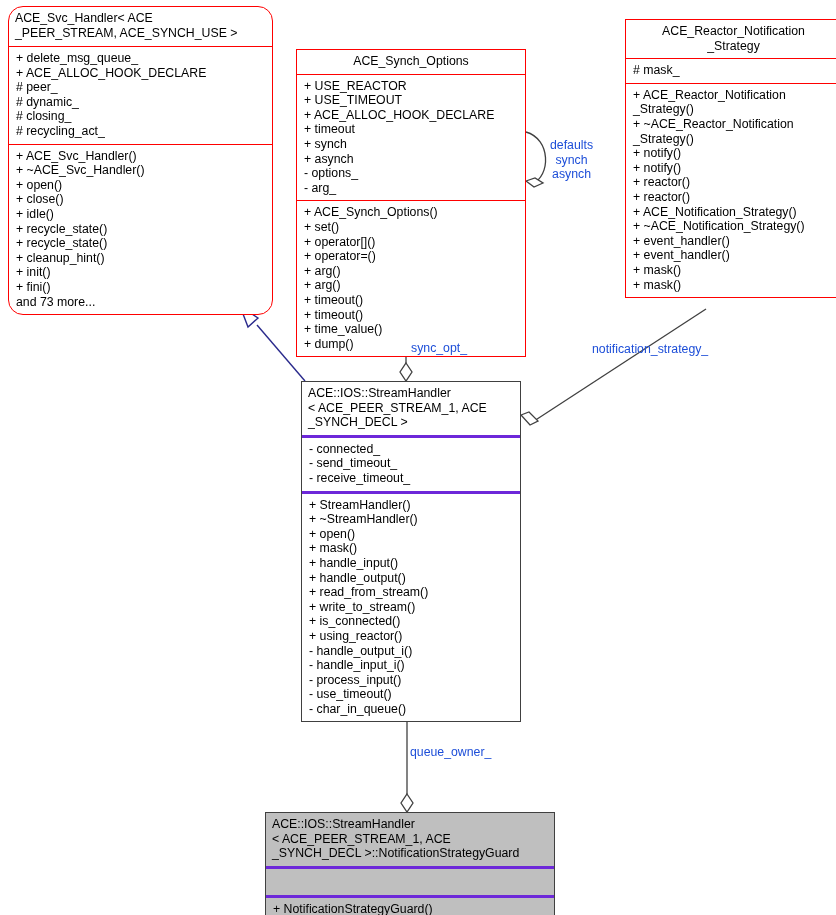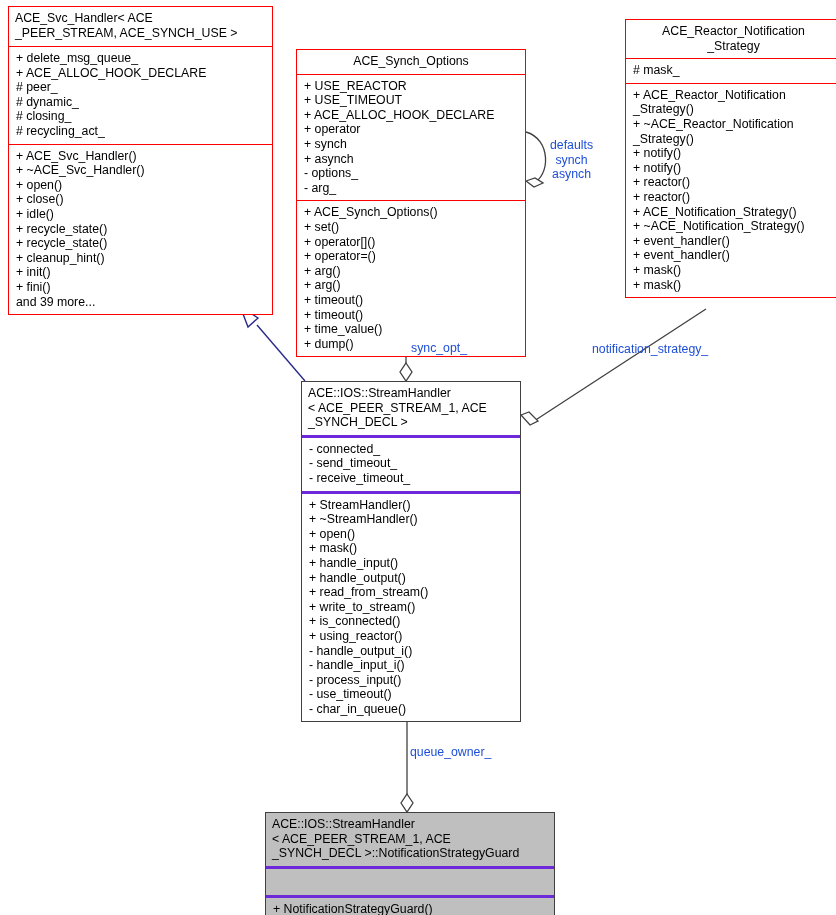--- a/index.html
+++ b/index.html
@@ -65,21 +65,21 @@
   .node .compartment.empty {
     min-height: 16px;
     padding-top: 5px;
     padding-bottom: 5px;
   }
   .node .row {
     white-space: pre-line;
   }
 
   
-  #node-svc-handler   { left: 8px;   top: 6px;   width: 265px; }
+  #node-svc-handler   { left: 8px;   top: 6px;   width: 265px; border-radius: 15px; }
   #node-synch-options { left: 296px; top: 6px;   width: 230px; margin-top: 43px; }
   #node-notif-strategy{ left: 625px; top: 19px;  width: 217px; }
   #node-streamhandler { left: 301px; top: 381px; width: 220px; }
   #node-guard         { left: 265px; top: 812px; width: 290px; }
 
   #node-svc-handler .title   { min-height: 30px; }
 
   
   .edge-label {
     position: absolute;
@@ -143,31 +143,31 @@
       <div class="row">+ ACE_Svc_Handler()
 + ~ACE_Svc_Handler()
 + open()
 + close()
 + idle()
 + recycle_state()
 + recycle_state()
 + cleanup_hint()
 + init()
 + fini()
-and 39 more...</div>
+and 73 more...</div>
     </div>
   </div>
 
   <div class="node" id="node-synch-options">
     <div class="title center">ACE_Synch_Options</div>
     <div class="compartment">
       <div class="row">+ USE_REACTOR
 + USE_TIMEOUT
 + ACE_ALLOC_HOOK_DECLARE
-+ operator
++ timeout
 + synch
 + asynch
 - options_
 - arg_</div>
     </div>
     <div class="compartment">
       <div class="row">+ ACE_Synch_Options()
 + set()
 + operator[]()
 + operator=()

